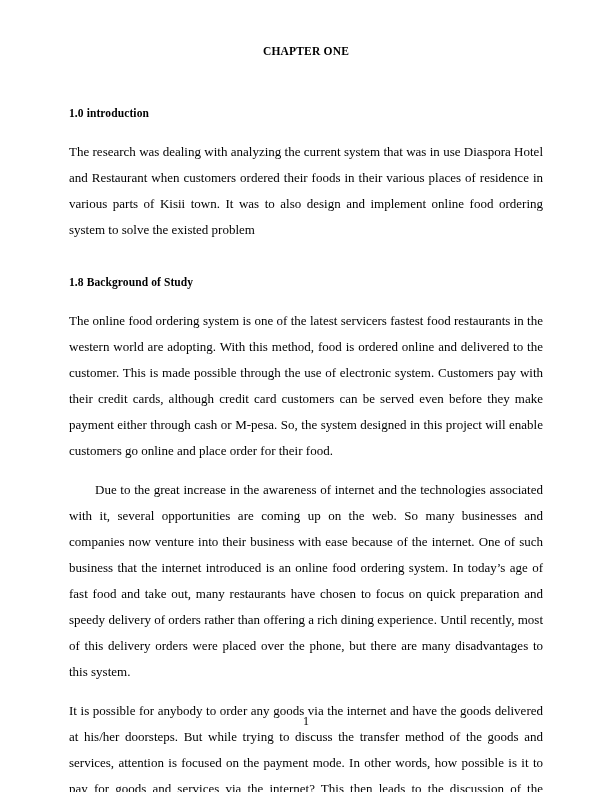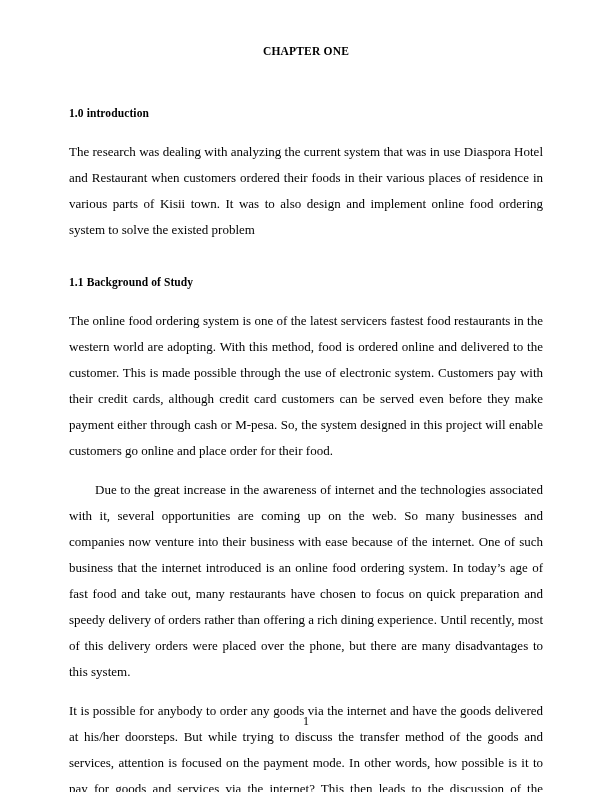--- a/index.html
+++ b/index.html
@@ -82,21 +82,21 @@
     <div class="gap-md"></div>
 
     <h3 class="section-heading">1.0 introduction</h3>
 
     <div class="gap-sm"></div>
 
     <p class="body-par">The research was dealing with analyzing the current system that was in use Diaspora Hotel and Restaurant when customers ordered their foods in their various places of residence in various parts of Kisii town. It was to  also design and implement online food ordering system to solve the existed problem</p>
 
     <div class="gap-lg"></div>
 
-    <h3 class="section-heading">1.1 Background of Study</h3>
+    <h3 class="section-heading">1.8 Background of Study</h3>
 
     <div class="gap-sm"></div>
 
     <p class="body-par">The online food ordering system is one of the latest servicers fastest food restaurants in the western world are adopting. With this method, food is ordered online and delivered to the customer. This is made possible through the use of electronic system. Customers pay with their credit cards, although credit card customers can be served even before they make payment either through cash or M-pesa. So, the system designed in this project will enable customers go online and place order for their food.</p>
 
     <div class="gap-sm"></div>
 
     <p class="body-par indented">Due to the great increase in the awareness of internet and the technologies associated with it, several opportunities are coming up on the web. So many businesses and companies now venture into their business with ease because of the internet. One of such business that the internet introduced is an online food ordering system. In today’s age of fast food and take out, many restaurants have chosen to focus on quick preparation and speedy delivery of orders rather than offering a rich dining experience. Until recently, most of this delivery orders were placed over the phone, but there are many disadvantages to this system.</p>
 
     <div class="gap-sm"></div>

